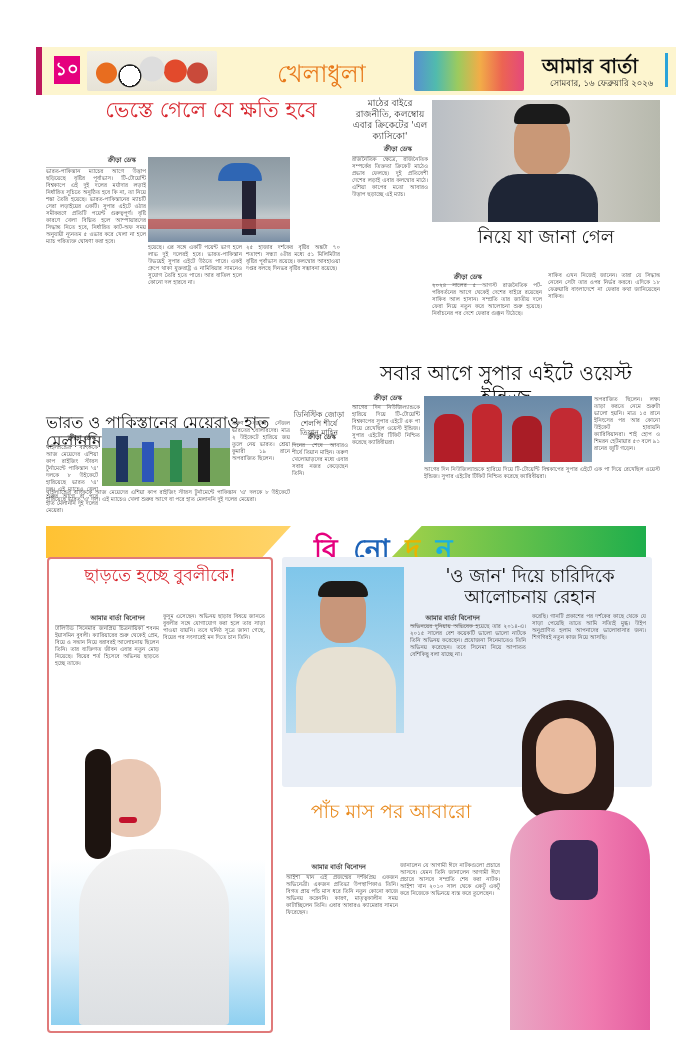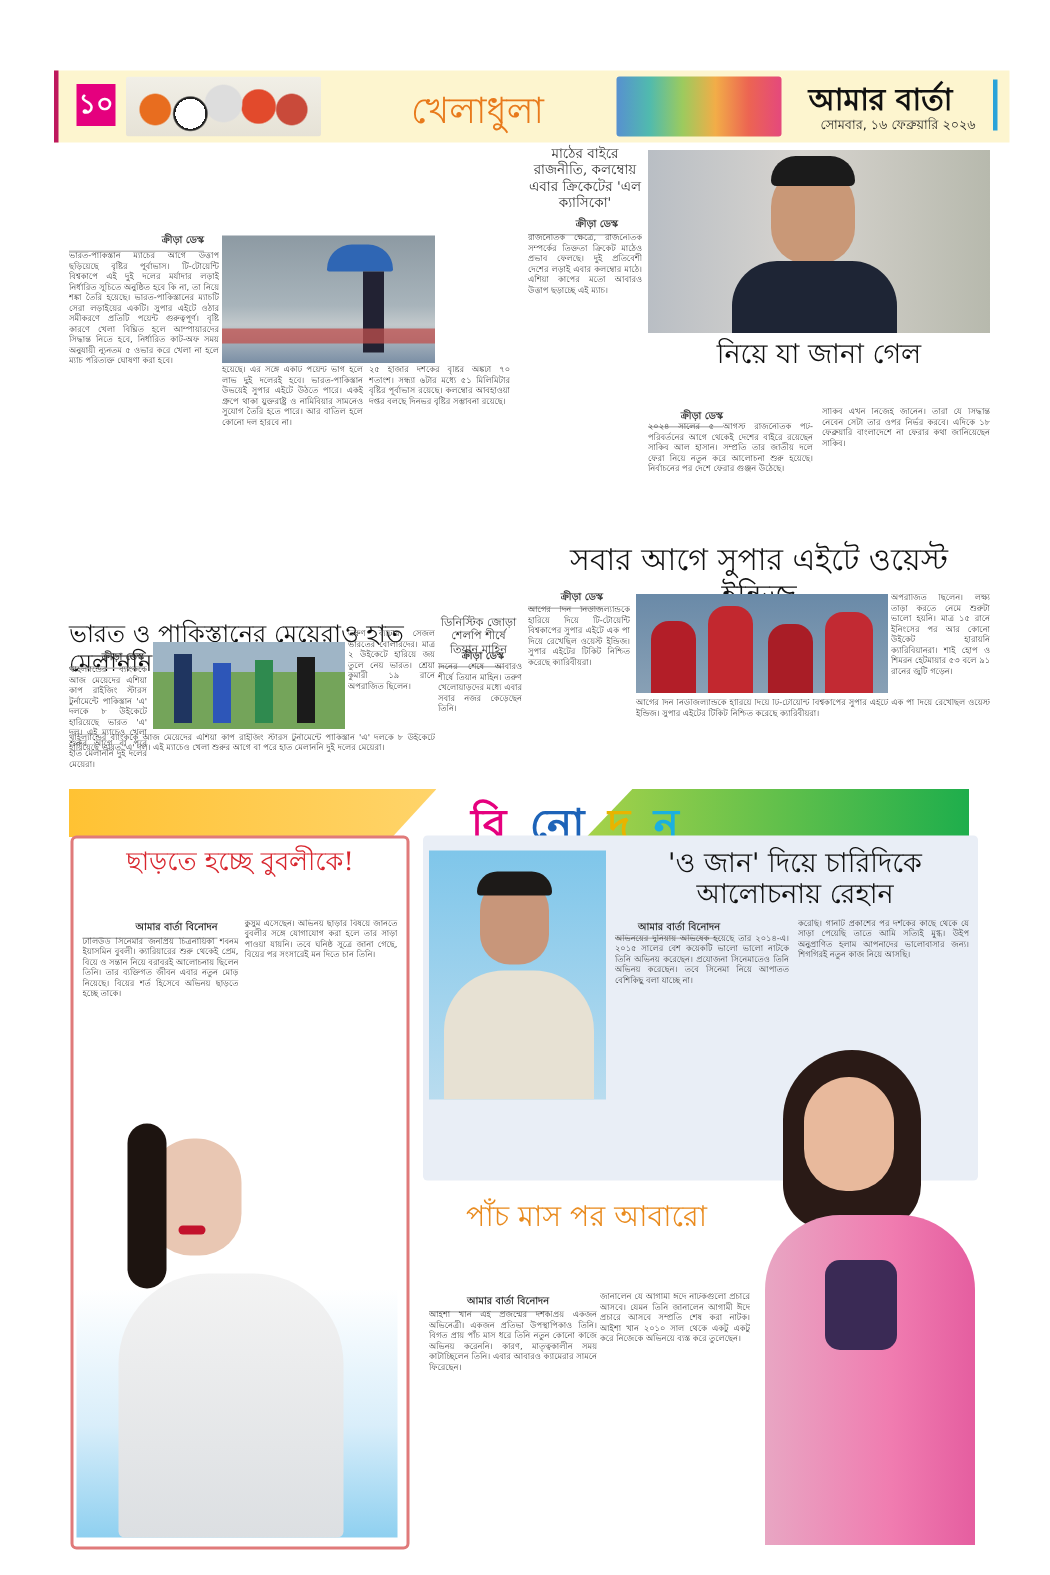--- a/index.html
+++ b/index.html
@@ -1,19 +1,19 @@
 <!DOCTYPE html>
 <html><head>
 <meta charset="utf-8">
 <style>
   html,body{margin:0;padding:0;background:#fff;}
   body{width:700px;height:1050px;position:relative;overflow:hidden;font-family:"DejaVu Sans",sans-serif;color:#222;}
   .abs{position:absolute;}
   
-  #header{left:36px;top:47px;width:634px;height:48px;background:#fdf5cf;border-left:3px solid #be185d;text-decoration:underline;}
+  #header{left:36px;top:47px;width:634px;height:48px;background:#fdf5cf;border-left:6px solid #be185d;text-decoration:underline;}
   #page-num{left:12px;top:9px;width:26px;height:28px;background:#e5007e;color:#fff;font-size:18px;font-weight:bold;display:flex;align-items:center;justify-content:center;}
   #balls{left:45px;top:4px;width:130px;height:40px;background:radial-gradient(circle at 15% 55%,#e86d1f 0 10px,transparent 11px),radial-gradient(circle at 33% 62%,#fff 0 10px,#222 10px 11px,transparent 12px),radial-gradient(circle at 50% 45%,#ddd 0 12px,transparent 13px),radial-gradient(circle at 68% 50%,#e24a2c 0 11px,transparent 12px),radial-gradient(circle at 85% 55%,#c94a3a 0 10px,transparent 11px),linear-gradient(#f1efe7,#e6e2d6);border-radius:2px;}
   #section-title{left:235px;top:8px;font-size:24px;color:#e87a1c;font-family:"DejaVu Serif",serif;}
   #runners{left:372px;top:4px;width:110px;height:40px;background:linear-gradient(90deg,#3a7fd0,#32b0a8,#8bc34a,#f0a030,#e94b3c,#e02a6e);opacity:.85;border-radius:2px;}
   #paper-name{left:500px;top:4px;font-size:20px;font-weight:bold;color:#111;}
   #paper-date{left:496px;top:30px;font-size:8.5px;color:#222;margin-left:12px;}
   #paper-bar{left:623px;top:6px;width:3px;height:34px;background:#2aa3d9;}
   
   .hl{font-family:"DejaVu Serif",serif;line-height:1.18;text-align:center;}
   .byline{font-size:6.5px;font-weight:bold;color:#333;border-bottom:1px solid #bbb;padding-bottom:1px;text-align:right;}
@@ -34,20 +34,21 @@
   <div id="page-num" class="abs" style="background: rgb(229, 0, 126);">১০</div>
   <div id="balls" class="abs"></div>
   <div id="section-title" class="abs">খেলাধুলা</div>
   <div id="runners" class="abs"></div>
   <div id="paper-name" class="abs">আমার বার্তা</div>
   <div id="paper-date" class="abs">সোমবার, ১৬ ফেব্রুয়ারি ২০২৬</div>
   <div id="paper-bar" class="abs"></div>
 </div>
 
 <div class="abs hl" style="left:46px;top:98px;width:330px;font-size:21px;color:#d8262e;">
+  <div>ভেস্তে গেলে যে ক্ষতি হবে</div>
 </div>
 
 <div class="abs hl" style="left:352px;top:98px;width:76px;font-size:9px;color:#333;line-height:11px;">মাঠের বাইরে রাজনীতি, কলম্বোয় এবার ক্রিকেটের 'এল ক্যাসিকো'</div>
 <div class="abs byline" style="left:352px;top:144px;width:60px;">ক্রীড়া ডেস্ক</div>
 
 <div class="abs byline" style="left:46px;top:155px;width:90px;">ক্রীড়া ডেস্ক</div>
 <div class="abs body" style="left:46px;top:168px;width:100px;height:154px;">ভারত-পাকিস্তান ম্যাচের আগে উত্তাপ ছড়িয়েছে বৃষ্টির পূর্বাভাস। টি-টোয়েন্টি বিশ্বকাপে এই দুই দলের মর্যাদার লড়াই নির্ধারিত সূচিতে অনুষ্ঠিত হবে কি না, তা নিয়ে শঙ্কা তৈরি হয়েছে। ভারত-পাকিস্তানের ম্যাচটি সেরা লড়াইয়ের একটি। সুপার এইটে ওঠার সমীকরণে প্রতিটি পয়েন্ট গুরুত্বপূর্ণ। বৃষ্টি কারণে খেলা বিঘ্নিত হলে আম্পায়ারদের সিদ্ধান্ত নিতে হবে, নির্ধারিত কাট-অফ সময় অনুযায়ী ন্যূনতম ৫ ওভার করে খেলা না হলে ম্যাচ পরিত্যক্ত ঘোষণা করা হবে।</div>
 
 <div class="abs photo" style="left:148px;top:157px;width:142px;height:85px;background:linear-gradient(180deg,#8d9aa3 0%,#a8b4bb 55%,#c2c9cc 70%,#7b8fa5 100%);">
   <div class="abs" style="left:70px;top:6px;width:44px;height:18px;background:#2f66b4;border-radius:22px 22px 2px 2px;"></div>

